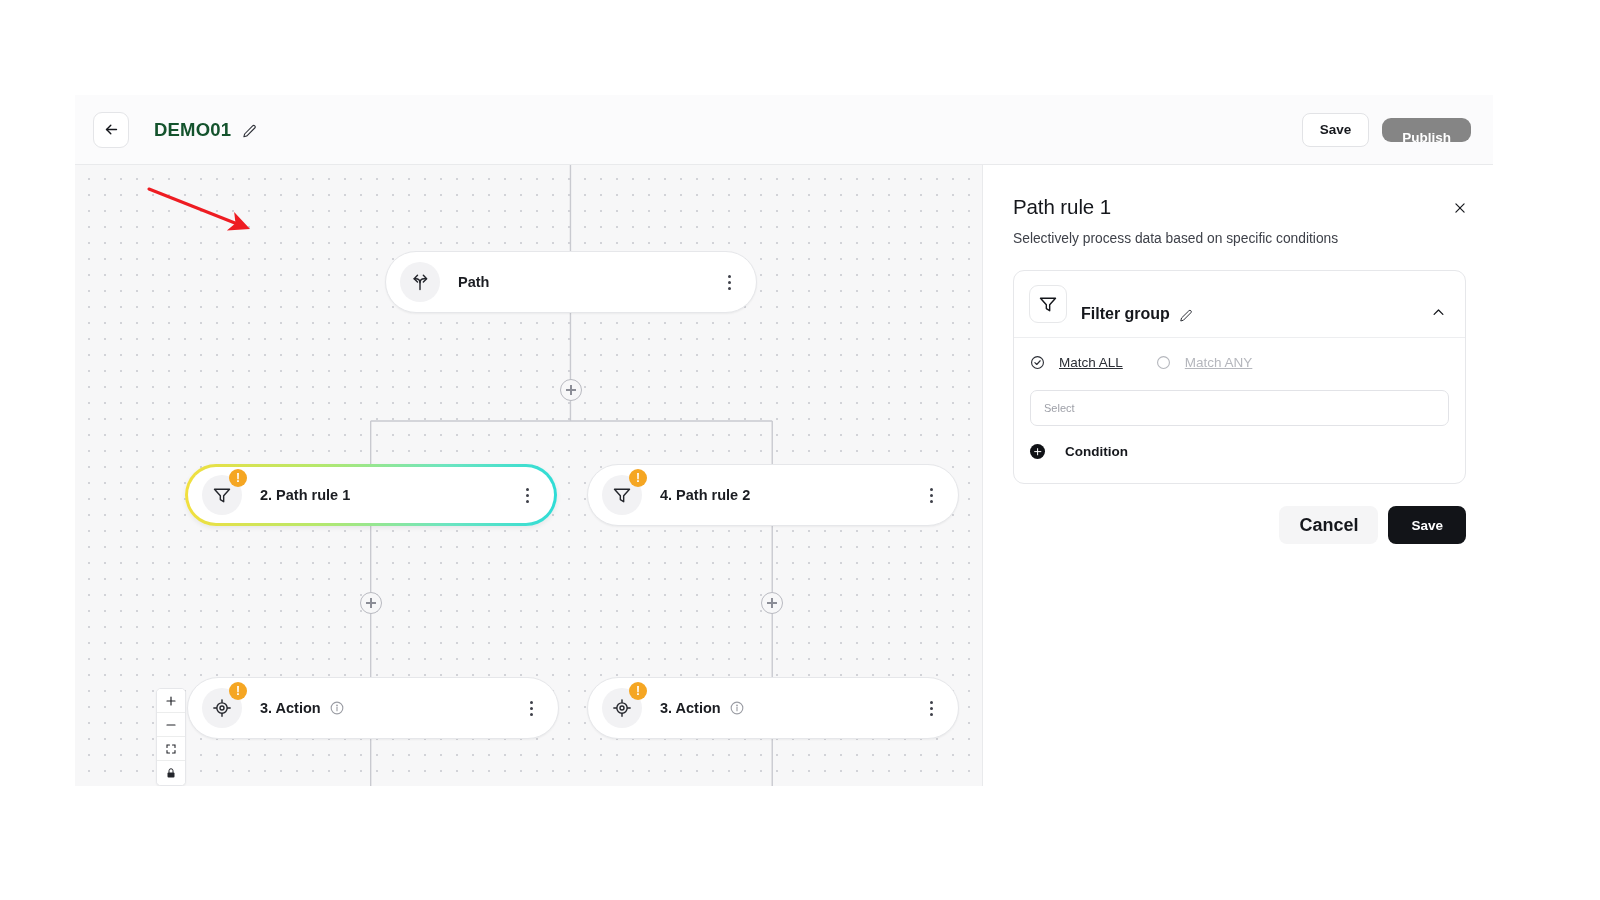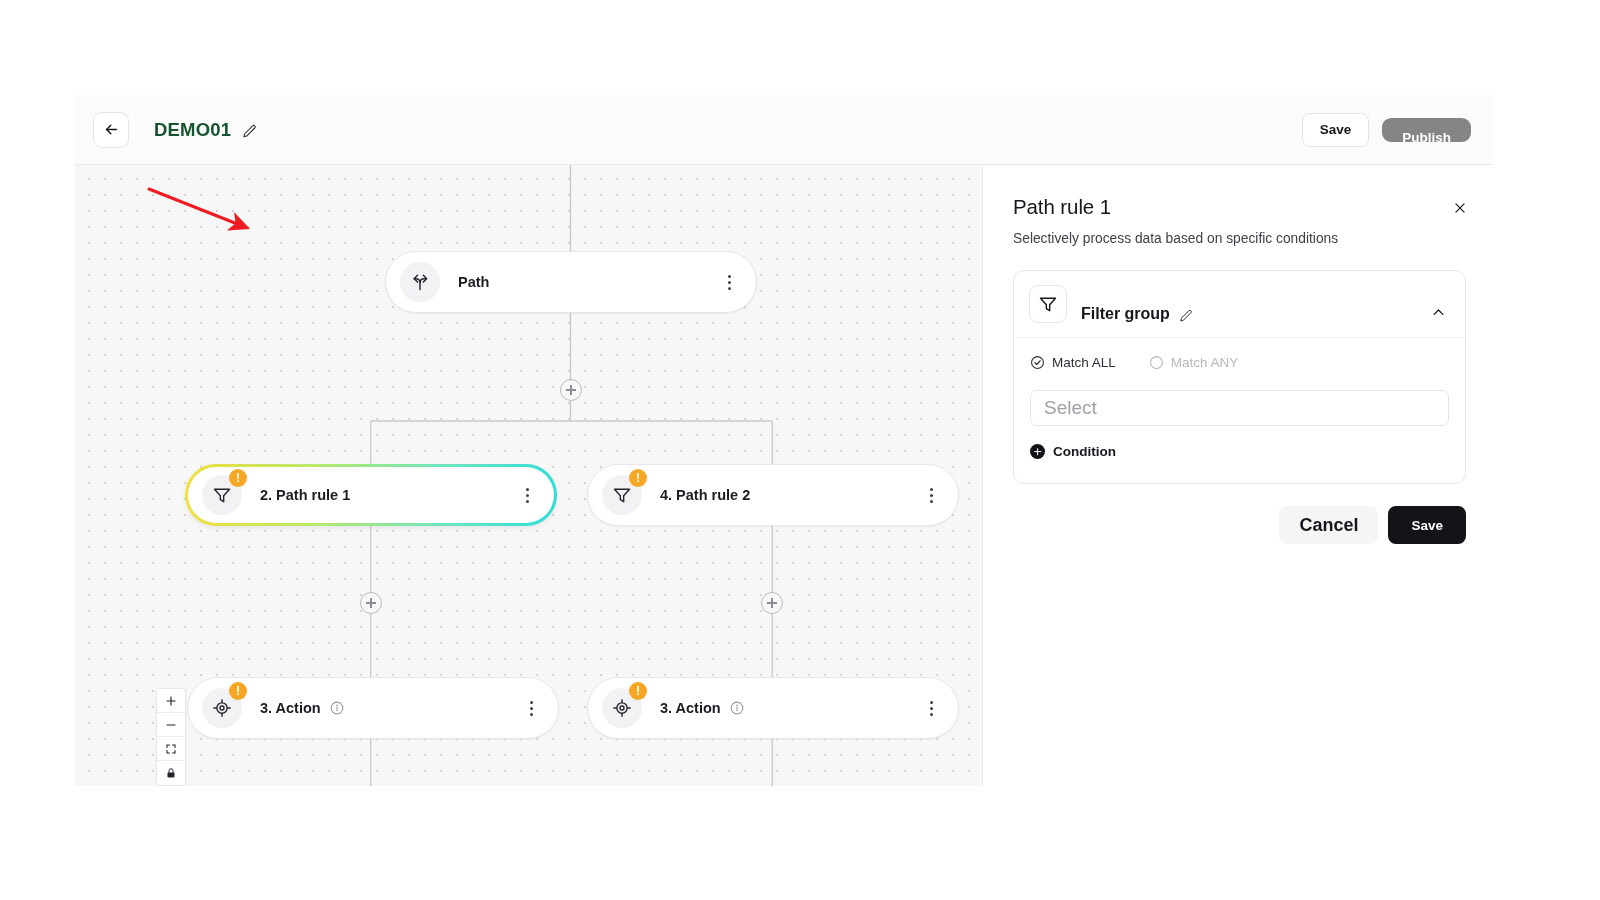--- a/index.html
+++ b/index.html
@@ -267,56 +267,56 @@
   .fc-edit { margin-left: 9px; display: inline-flex; cursor: pointer; }
   .fc-edit svg { width: 14px; height: 14px; }
   .fc-spacer { flex: 1; }
   .fc-collapse { width: 22px; height: 22px; display: flex; align-items: center; justify-content: center; cursor: pointer; }
   .fc-collapse svg { width: 15px; height: 15px; }
 
   .fc-body { padding: 17px 16px 20px 16px; }
   .match-row { display: flex; align-items: center; gap: 9px; }
   .radio-opt { display: flex; align-items: center; cursor: pointer; }
   .radio-opt svg { width: 15px; height: 15px; flex: none; }
-  .radio-label { margin-left: 7px; font-size: 13.5px; color: #2c2f36; }
+  .radio-label { margin-left: 14px; font-size: 13.5px; color: #2c2f36; text-decoration: underline; }
   .radio-opt.off .radio-label { color: #b5b7bd; }
   .radio-gap { width: 15px; }
 
   .select-box {
     margin-top: 20px;
     height: 36px;
     border: 1px solid #e2e3e7;
     border-radius: 7px;
     display: flex; align-items: center;
     padding: 0 13px;
     background: #ffffff;
     cursor: pointer;
   }
-  .select-ph { font-size: 19px; color: #9ea0a8; }
+  .select-ph { font-size: 11px; color: #9ea0a8; }
 
   .add-link {
     margin-top: 18px;
     display: inline-flex; align-items: center;
     cursor: pointer;
   }
   .plus-solid {
     width: 15px; height: 15px;
     border-radius: 50%;
     background: #101216;
     position: relative;
     flex: none;
   }
   .plus-solid:before, .plus-solid:after {
     content: ""; position: absolute; background: #ffffff;
     left: 50%; top: 50%; transform: translate(-50%,-50%);
   }
   .plus-solid:before { width: 7.5px; height: 1.8px; }
   .plus-solid:after { width: 1.8px; height: 7.5px; }
   .add-link-label {
-    margin-left: 8px;
+    margin-left: 20px;
     font-size: 13.5px;
     font-weight: 600;
     color: #15171c;
   }
 
   .add-filter-row {
     margin-top: 26px;
     display: flex; justify-content: center;
   }
 

